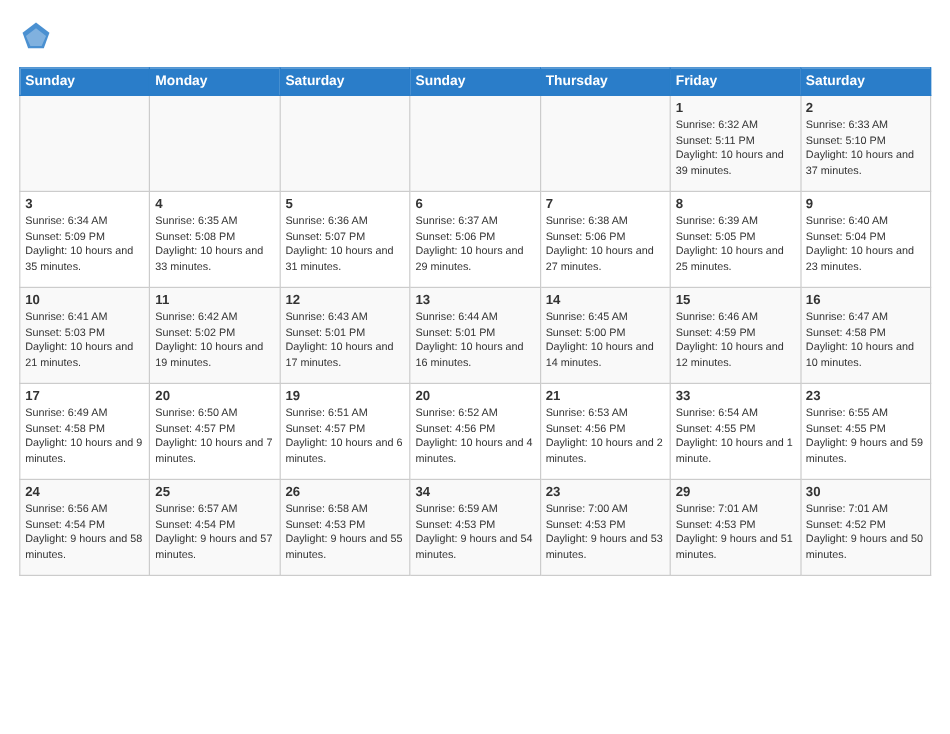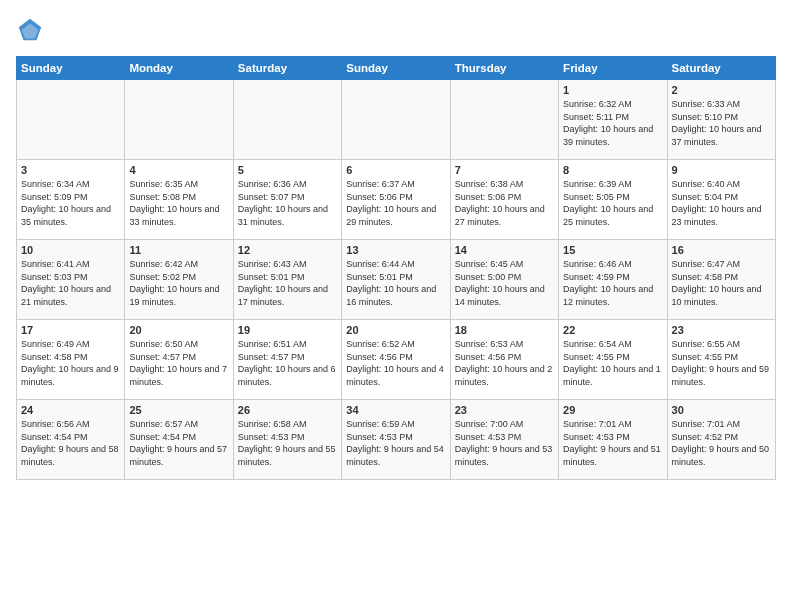--- a/index.html
+++ b/index.html
@@ -217,25 +217,25 @@
         </td>
         <td>
           <span class="day-num">19</span>
           <div class="day-info">Sunrise: 6:51 AM<br>Sunset: 4:57 PM<br>Daylight: 10 hours and 6 minutes.</div>
         </td>
         <td>
           <span class="day-num">20</span>
           <div class="day-info">Sunrise: 6:52 AM<br>Sunset: 4:56 PM<br>Daylight: 10 hours and 4 minutes.</div>
         </td>
         <td>
-          <span class="day-num">18</span>
+          <span class="day-num">21</span>
           <div class="day-info">Sunrise: 6:53 AM<br>Sunset: 4:56 PM<br>Daylight: 10 hours and 2 minutes.</div>
         </td>
         <td>
-          <span class="day-num">22</span>
+          <span class="day-num">33</span>
           <div class="day-info">Sunrise: 6:54 AM<br>Sunset: 4:55 PM<br>Daylight: 10 hours and 1 minute.</div>
         </td>
         <td>
           <span class="day-num">23</span>
           <div class="day-info">Sunrise: 6:55 AM<br>Sunset: 4:55 PM<br>Daylight: 9 hours and 59 minutes.</div>
         </td>
       </tr>
       <tr>
         <td>
           <span class="day-num">24</span>

